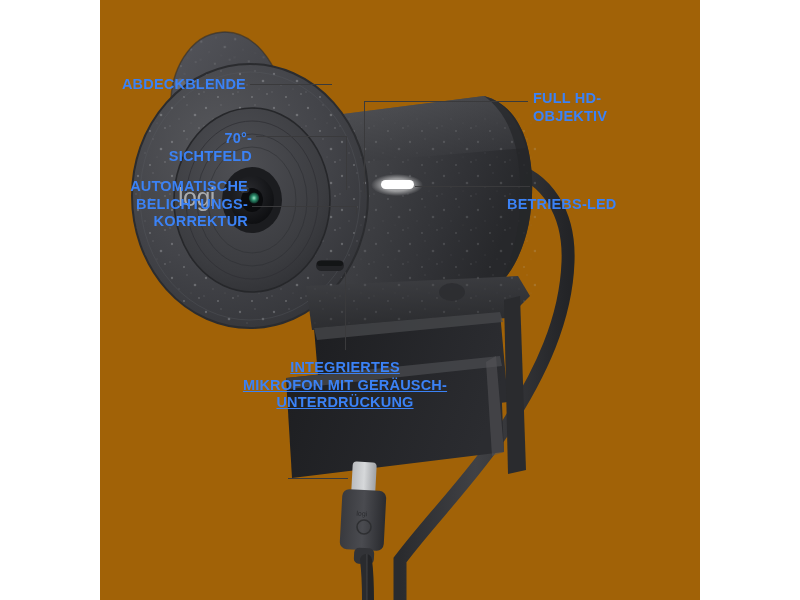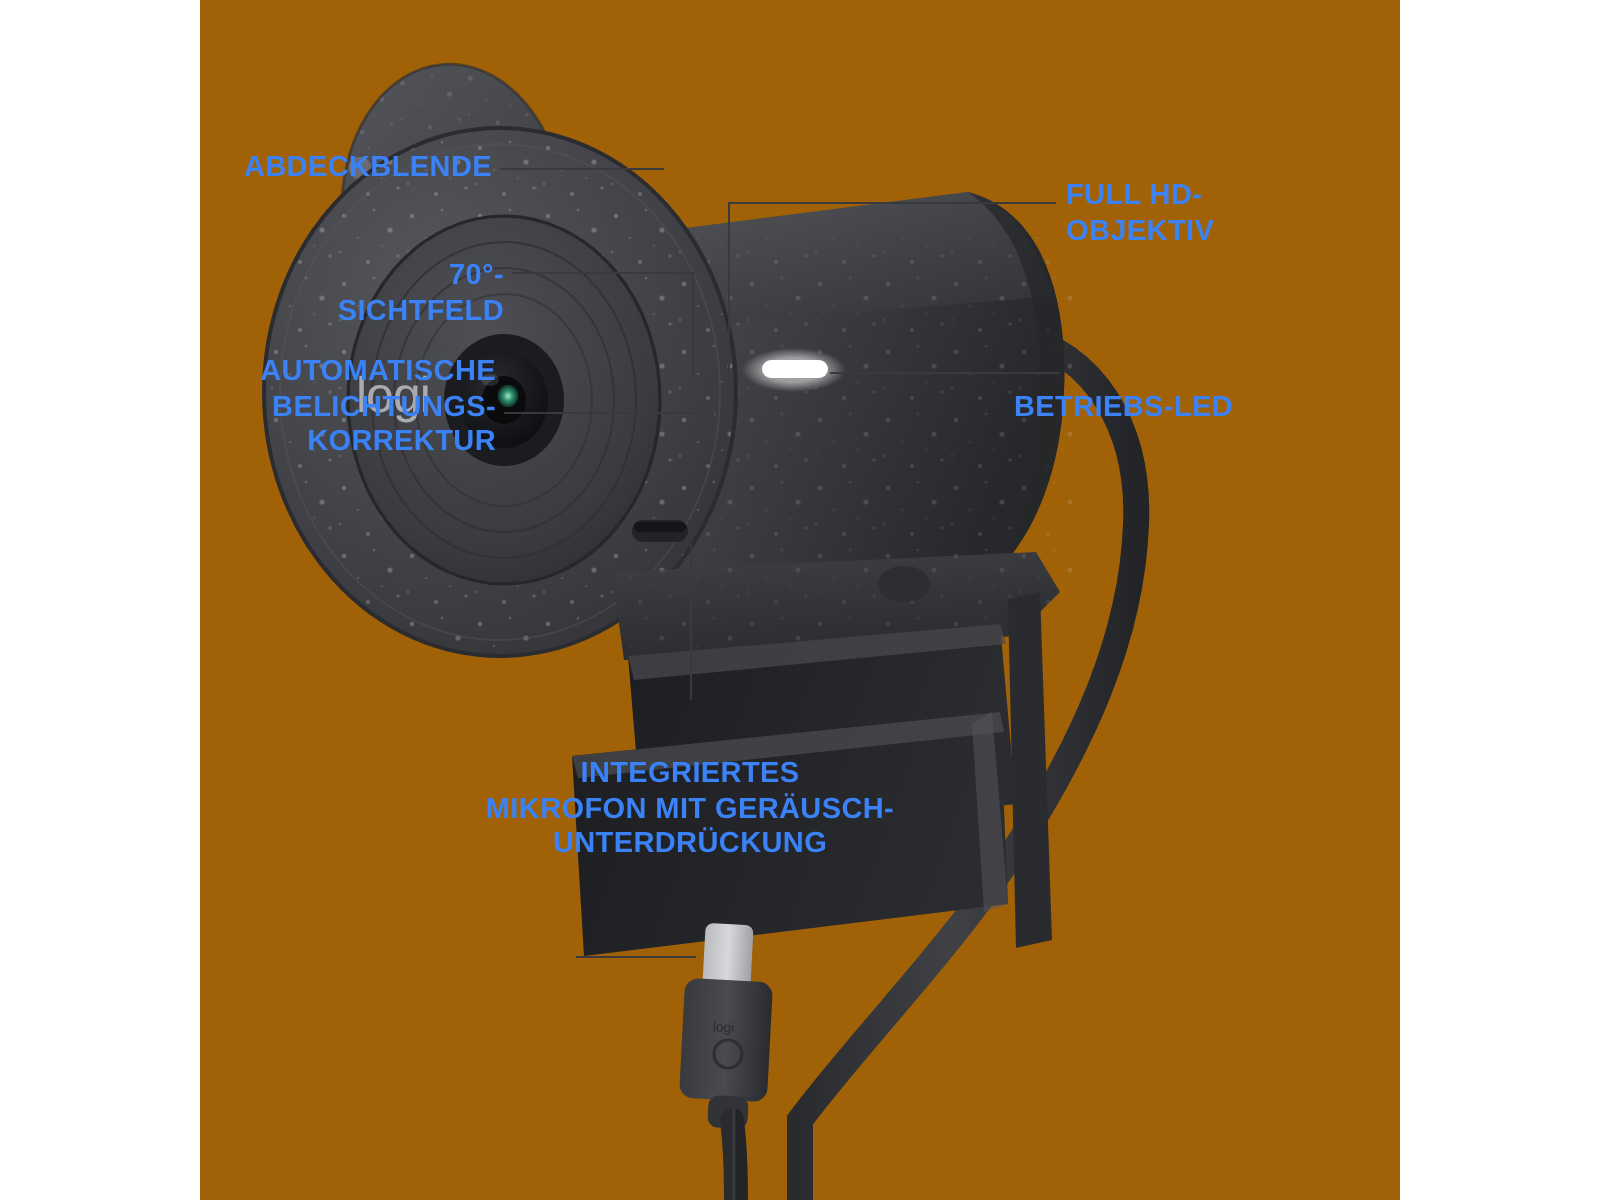--- a/index.html
+++ b/index.html
@@ -236,18 +236,18 @@
 
   <div class="label l" style="left:533px;top:90px;width:200px;">FULL HD-
 OBJEKTIV</div>
 
   <div class="label r" style="left:48px;top:178px;width:200px;">AUTOMATISCHE
 BELICHTUNGS-
 KORREKTUR</div>
 
   <div class="label l" style="left:507px;top:178px;width:200px;margin-top:18px;">BETRIEBS-LED</div>
 
-  <div class="label c" style="left:169px;top:379px;width:352px;">INTEGRIERTES
+  <div class="label c" style="left:169px;top:359px;width:352px;text-decoration:underline;">INTEGRIERTES
 MIKROFON MIT GERÄUSCH-
 UNTERDRÜCKUNG</div>
 
 
 </div>
 
 </body></html>

